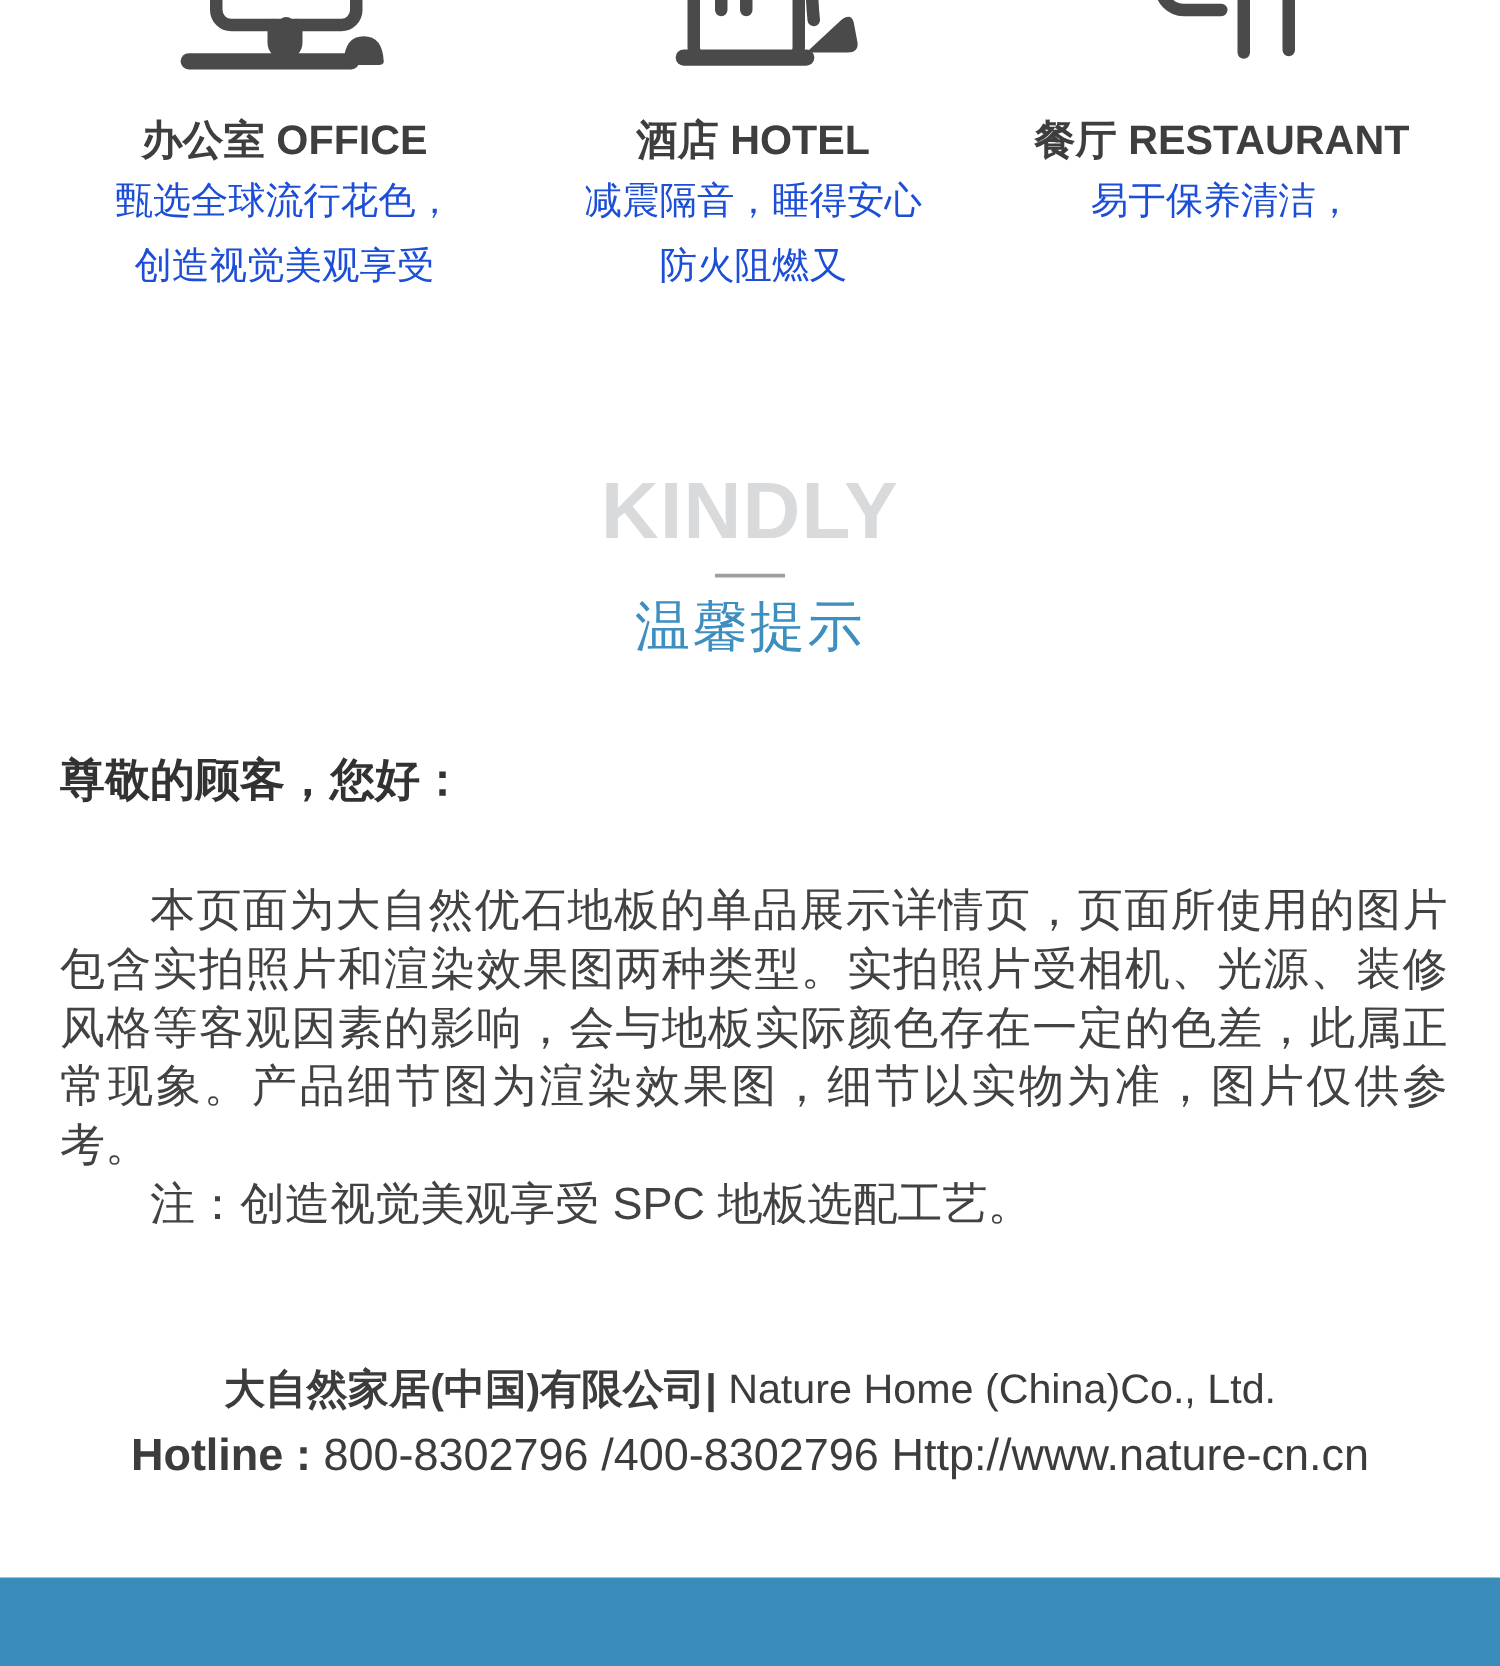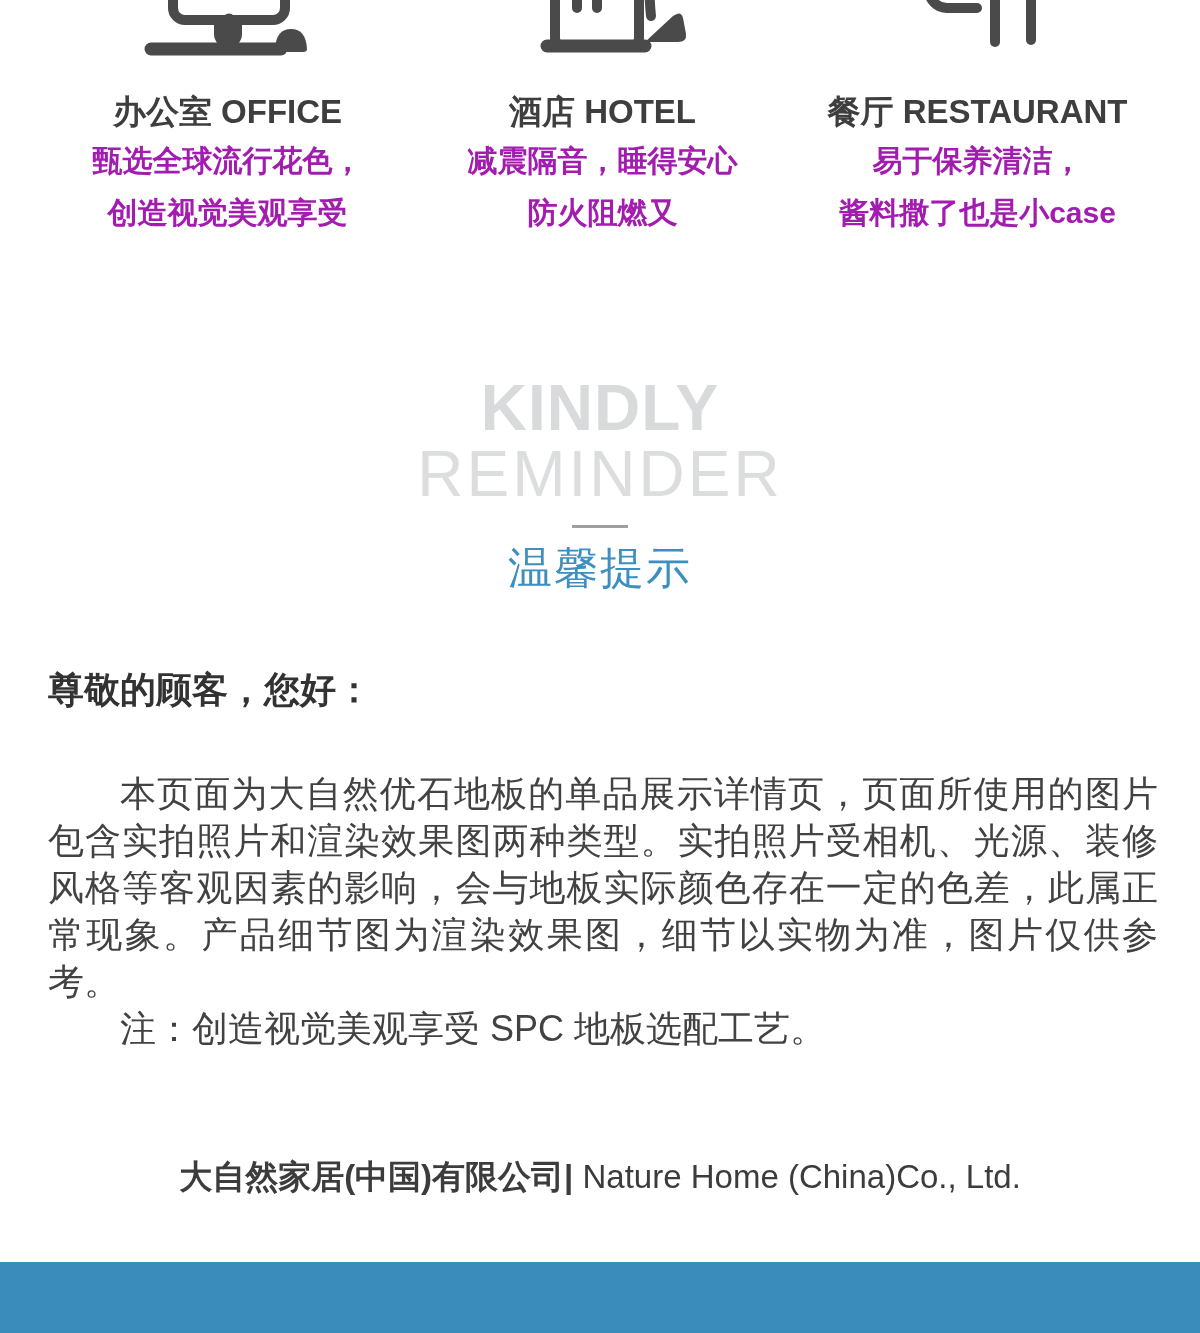--- a/index.html
+++ b/index.html
@@ -20,21 +20,21 @@
   .icon-clip{
     height:58px;overflow:hidden;display:flex;justify-content:center;
   }
   .icon-clip svg{margin-top:-62px;flex:0 0 auto;}
   .feature h3{
     margin:36px 0 0 0;
     font-size:33px;line-height:36px;font-weight:bold;color:#3e3e3e;
   }
   .feature p{
     margin:10px 0 0 0;
-    font-size:30px;line-height:42px;color:#a21caf;font-weight:700;
+    font-size:30px;line-height:42px;color:#1d4ed8;font-weight:400;
   }
 
   
   .reminder-head{text-align:center;margin-top:142px;}
   .kindly{
     font-size:64px;line-height:64px;font-weight:bold;
     color:#d9dadb;letter-spacing:1px;
   }
   .reminder-word{
     font-size:64px;line-height:64px;font-weight:100;
@@ -125,38 +125,39 @@
         <svg width="170" height="125" viewBox="0 0 170 125">
           <path class="ic" d="M46,-20 c-8,30 -10,55 -10,72 a18,18 0 0 0 18,18 l30,0"></path>
           <path class="ic" d="M88,-12 v22 a14,14 0 0 0 28,0 v-22"></path>
           <line class="ic" x1="102" y1="24" x2="102" y2="104"></line>
           <line class="ic" x1="138" y1="-12" x2="138" y2="102"></line>
           <line class="ic" x1="157" y1="-6" x2="157" y2="44"></line>
         </svg>
       </div>
       <h3>餐厅 RESTAURANT</h3>
       <p>易于保养清洁，</p>
-      <p>酱料撒了也是小case</p>
     </div>
 
   </section>
 
   <section class="reminder-head">
     <div class="kindly">KINDLY</div>
-    <div class="reminder-word">REMINDER</div>
     <div class="head-divider"></div>
     <div class="subtitle" style="color: rgb(62, 143, 192);">温馨提示</div>
   </section>
 
   <section class="notice">
     <h2>尊敬的顾客，您好：</h2>
     <p class="para">本页面为大自然优石地板的单品展示详情页，页面所使用的图片包含实拍照片和渲染效果图两种类型。实拍照片受相机、光源、装修风格等客观因素的影响，会与地板实际颜色存在一定的色差，此属正常现象。产品细节图为渲染效果图，细节以实物为准，图片仅供参考。</p>
     <p class="note">注：创造视觉美观享受 SPC 地板选配工艺。</p>
   </section>
 
   <footer class="footer">
     <div class="company">
       <span class="cn">大自然家居(中国)有限公司|</span><span class="en"> Nature Home (China)Co., Ltd.</span>
     </div>
+    <div class="hotline">
+      <span class="label">Hotline : </span><span>800-8302796 /400-8302796 Http://www.nature-cn.cn</span>
+    </div>
   </footer>
 
   <div class="bottom-bar" style="background: rgb(58, 140, 186);"></div>
 </div>
 
 </body></html>

